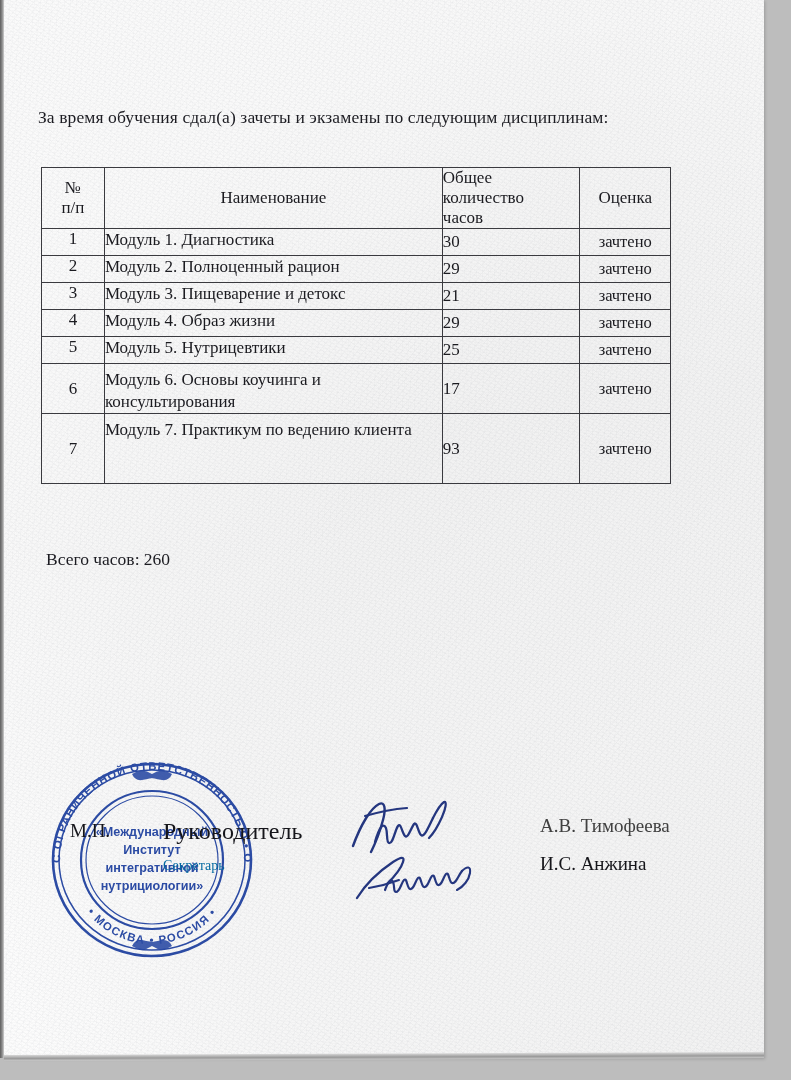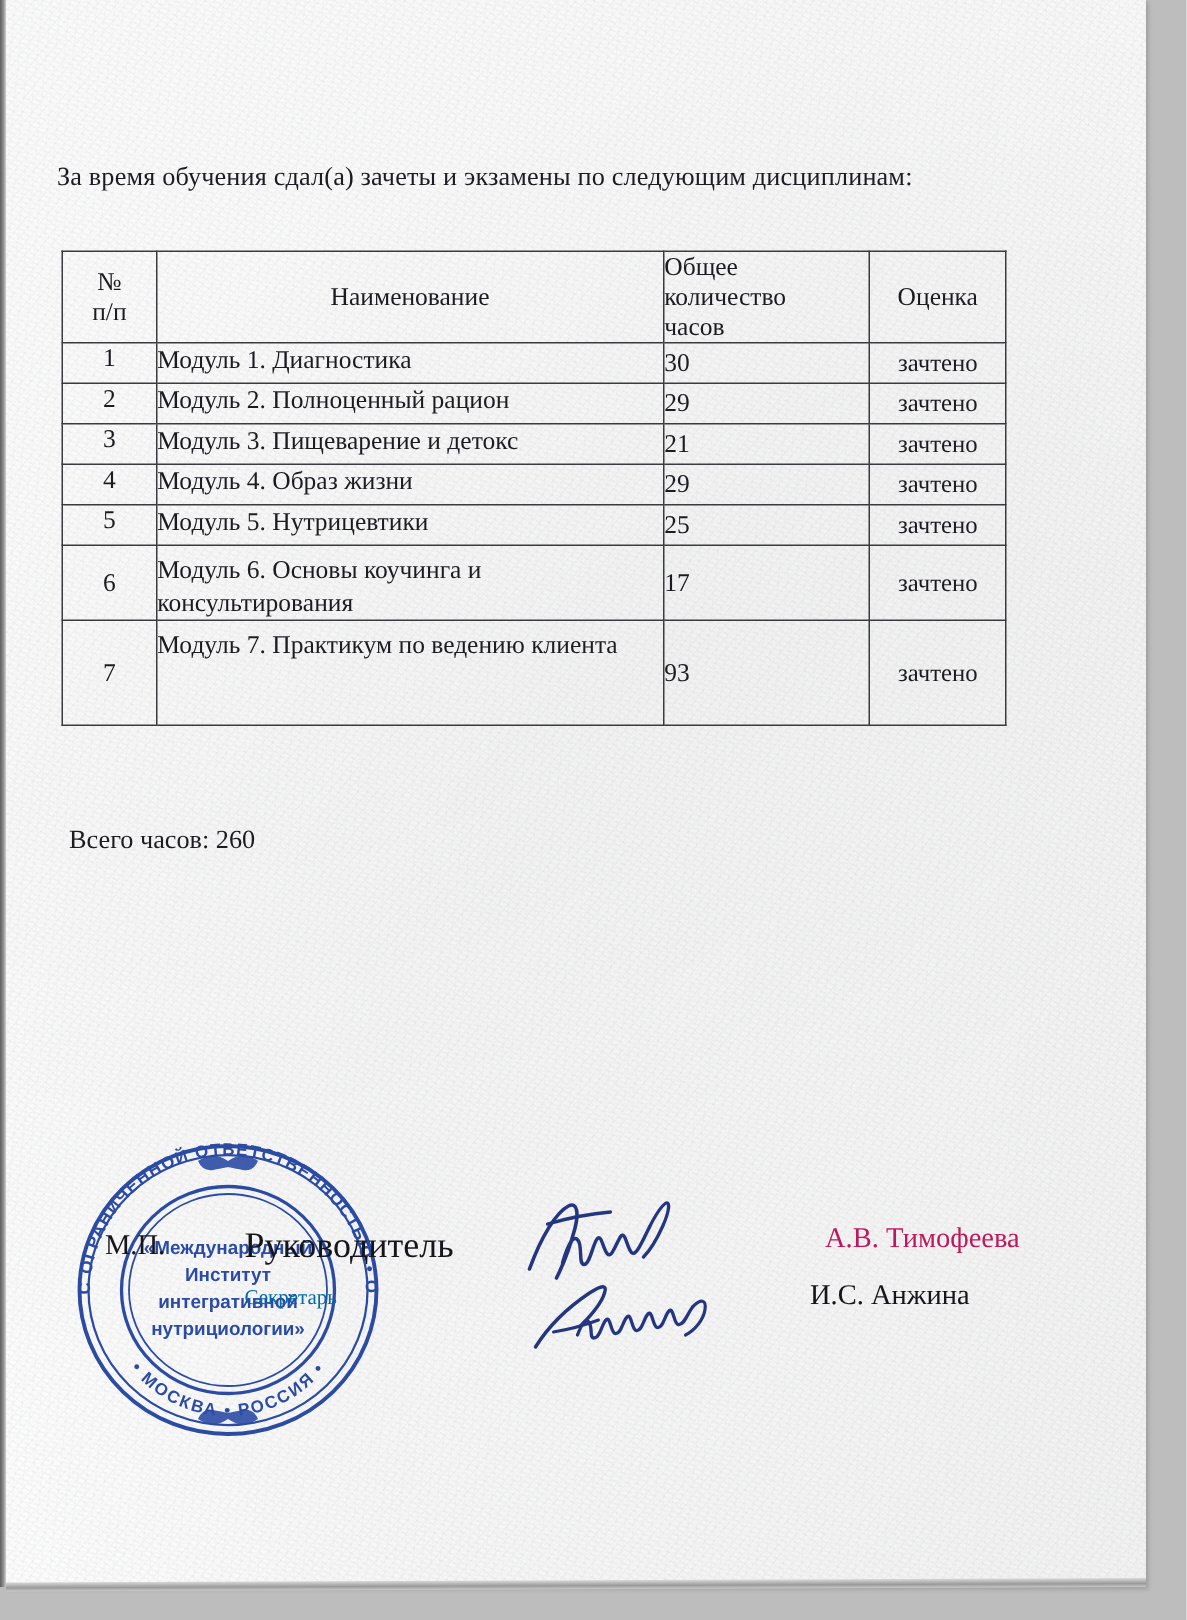--- a/index.html
+++ b/index.html
@@ -134,22 +134,21 @@
     position: absolute;
     left: 163px; top: 858px;
     font-size: 14px;
     color: #0369a1;
     z-index: 4;
   }
   .name-1 {
     position: absolute;
     left: 540px; top: 815px;
     font-size: 19px;
-    color: #be185d;
-    margin-left: 10px;
+    color: #404040;
   }
   .name-2 {
     position: absolute;
     left: 540px; top: 853px;
     font-size: 19px;
     color: #15151a;
   }
 
   
   #stamp {

